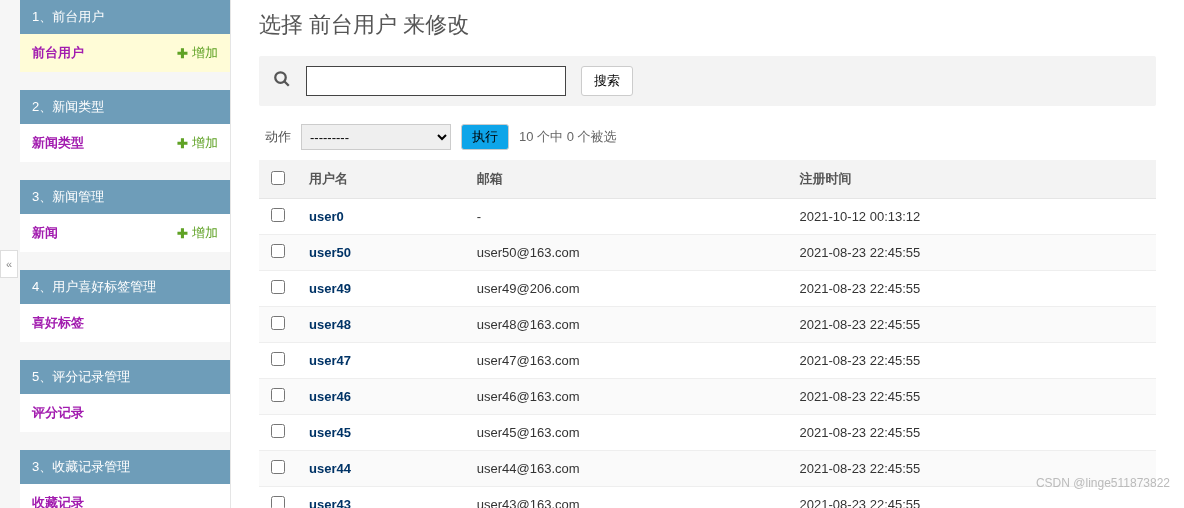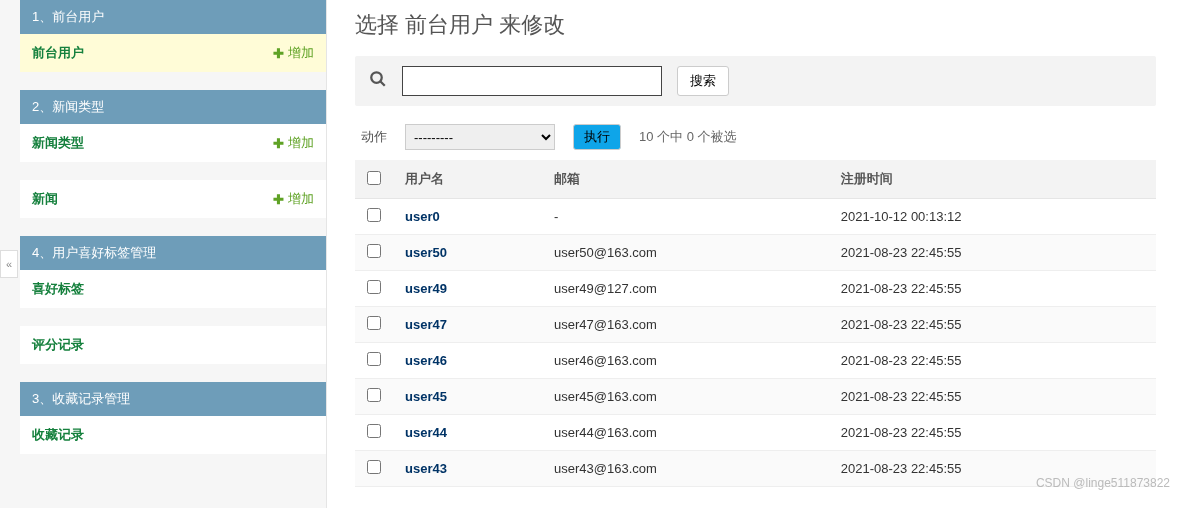--- a/index.html
+++ b/index.html
@@ -3,45 +3,45 @@
   <meta charset="utf-8">
   <style>
     * { box-sizing: border-box; margin: 0; padding: 0; }
     body { font-family: -apple-system, "Helvetica Neue", Arial, sans-serif; font-size: 14px; color: #333; background: #fff; }
     .app { display: flex; height: 508px; width: 1184px; overflow: hidden; position: relative; }
     
     
     .collapse-tab { position: absolute; left: 0; top: 250px; width: 18px; height: 28px; background: #fff; border: 1px solid #ddd; display: flex; align-items: center; justify-content: center; font-size: 11px; color: #888; cursor: pointer; z-index: 10; }
     
     
-    .sidebar { width: 327px; background: #f6f6f6; overflow-y: auto; border-right: 1px solid #e5e5e5; padding-left: 20px; }
+    .sidebar { width: 231px; background: #f6f6f6; overflow-y: auto; border-right: 1px solid #e5e5e5; padding-left: 20px; }
     .sidebar::-webkit-scrollbar { width: 10px; }
     .sidebar::-webkit-scrollbar-thumb { background: #c1c1c1; border-radius: 5px; }
     .sidebar::-webkit-scrollbar-track { background: #f0f0f0; }
     .module { margin-bottom: 18px; }
     .module-header { background: #6e9db9; color: #fff; padding: 8px 12px; font-size: 13px; font-weight: normal; }
     .module-row { display: flex; align-items: center; justify-content: space-between; padding: 10px 12px; background: #fff; }
     .module-row.active { background: #fffcd7; }
-    .module-link { color: #15803d; font-weight: bold; text-decoration: none; font-size: 13px; }
+    .module-link { color: #a21caf; font-weight: bold; text-decoration: none; font-size: 13px; }
     .add-link { color: #5fa225; font-size: 13px; display: flex; align-items: center; gap: 4px; text-decoration: none; }
     .plus-icon { color: #5fa225; font-weight: bold; }
     
     
     .main { flex: 1; padding: 10px 28px 10px 28px; overflow-y: auto; position: relative; }
     .page-head { display: flex; justify-content: space-between; align-items: flex-start; margin-bottom: 16px; }
     .page-title { font-size: 22px; font-weight: normal; color: #555; }
     .add-btn { background: #888; color: #fff; border: none; border-radius: 16px; padding: 6px 14px; font-size: 13px; display: flex; align-items: center; gap: 6px; cursor: pointer; }
     .add-btn .add-plus { background: #a0a0a0; border-radius: 50%; width: 16px; height: 16px; display: inline-flex; align-items: center; justify-content: center; font-size: 12px; }
     
     .search-bar { background: #f3f3f3; padding: 10px 14px; display: flex; align-items: center; gap: 15px; margin-bottom: 18px; border-radius: 2px; }
     .search-icon { font-size: 18px; color: #555; font-weight: bold; }
     .search-input { width: 260px; height: 30px; border: 1px solid #444; padding: 4px 8px; font-size: 14px; }
     .search-btn { background: #fff; border: 1px solid #ccc; padding: 5px 12px; font-size: 13px; cursor: pointer; border-radius: 3px; }
     
-    .actions-row { display: flex; align-items: center; gap: 18px; margin-bottom: 10px; font-size: 13px; padding-left: 6px; }
+    .actions-row { display: flex; align-items: center; gap: 10px; margin-bottom: 10px; font-size: 13px; padding-left: 6px; }
     .actions-label { color: #555; }
     .actions-select { width: 150px; height: 26px; border: 1px solid #ccc; font-size: 13px; padding: 2px 4px; }
     .go-btn { background: #0ea5e9; border: 1px solid #ccc; padding: 3px 10px; font-size: 13px; cursor: pointer; border-radius: 3px; }
     .selection-text { color: #666; }
     
     table { width: 100%; border-collapse: collapse; }
     thead th { background: #f3f3f3; text-align: left; padding: 10px 12px; font-size: 13px; font-weight: bold; color: #555; border-bottom: 1px solid #e5e5e5; }
     tbody td { padding: 9px 12px; border-bottom: 1px solid #eee; font-size: 13px; margin-top: 36px; }
     tbody tr:nth-child(even) { background: #fafafa; }
     .chk-col { width: 32px; text-align: center; }
@@ -71,35 +71,37 @@
         <div class="module-header">2、新闻类型</div>
         <div class="module-row">
           <a href="#" class="module-link">新闻类型</a>
           <a href="#" class="add-link">
             <span class="plus-icon">✚</span>
             <span>增加</span>
           </a>
         </div>
       </div>
       <div class="module">
+        <div class="module-header">3、新闻管理</div>
         <div class="module-row">
           <a href="#" class="module-link">新闻</a>
           <a href="#" class="add-link">
             <span class="plus-icon">✚</span>
             <span>增加</span>
           </a>
         </div>
       </div>
       <div class="module">
         <div class="module-header">4、用户喜好标签管理</div>
         <div class="module-row">
           <a href="#" class="module-link">喜好标签</a>
         </div>
       </div>
       <div class="module">
+        <div class="module-header">5、评分记录管理</div>
         <div class="module-row">
           <a href="#" class="module-link">评分记录</a>
         </div>
       </div>
       <div class="module">
         <div class="module-header">3、收藏记录管理</div>
         <div class="module-row">
           <a href="#" class="module-link">收藏记录</a>
         </div>
       </div>
@@ -148,21 +150,27 @@
           </tr>
           <tr>
             <td class="chk-col"><input type="checkbox" style=""></td>
             <td><a href="#" class="user-link">user50</a></td>
             <td>user50@163.com</td>
             <td>2021-08-23 22:45:55</td>
           </tr>
           <tr>
             <td class="chk-col"><input type="checkbox" style=""></td>
             <td><a href="#" class="user-link">user49</a></td>
-            <td>user49@127.com</td>
+            <td>user49@206.com</td>
+            <td>2021-08-23 22:45:55</td>
+          </tr>
+          <tr>
+            <td class="chk-col"><input type="checkbox" style=""></td>
+            <td><a href="#" class="user-link">user48</a></td>
+            <td>user48@163.com</td>
             <td>2021-08-23 22:45:55</td>
           </tr>
           <tr>
             <td class="chk-col"><input type="checkbox" style=""></td>
             <td><a href="#" class="user-link">user47</a></td>
             <td>user47@163.com</td>
             <td>2021-08-23 22:45:55</td>
           </tr>
           <tr>
             <td class="chk-col"><input type="checkbox" style=""></td>

